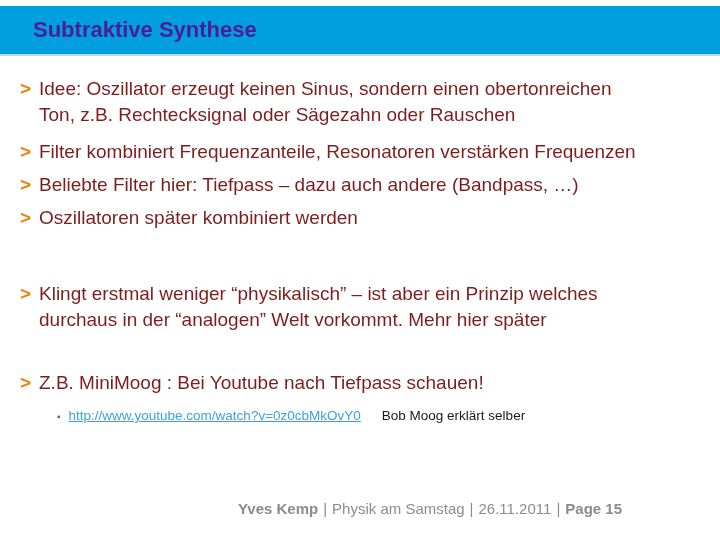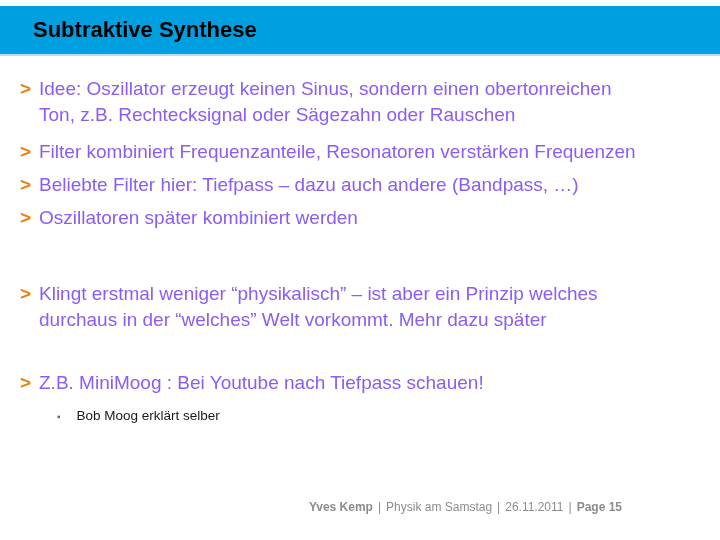--- a/index.html
+++ b/index.html
@@ -10,51 +10,51 @@
     overflow: hidden;
     font-family: "Liberation Sans", sans-serif;
   }
   .header {
     position: absolute; top: 6px; left: 0; width: 720px; height: 50px;
     background: #009fe0;
     border-bottom: 2px solid #bcdcf2;
     box-sizing: border-box;
   }
   .title {
-    color: #000000; font-weight: bold; font-size: 22px;
+    color: #4c1d95; font-weight: bold; font-size: 22px;
     line-height: 48px; padding-left: 33px;
   }
   .bullet {
     position: absolute; left: 20px; display: flex; align-items: flex-start;
   }
   .marker {
     color: #e8820a; font-weight: bold; font-size: 19px; line-height: 26px;
     width: 19px; flex: none;
   }
   .btext {
-    font-size: 19px; line-height: 26px; color: #8b5cf6;
+    font-size: 19px; line-height: 26px; color: #7f1d1d;
     white-space: pre-line;
   }
   .b1 { top: 76px; }
   .b2 { top: 139px; }
   .b3 { top: 172px; }
   .b4 { top: 205px; }
   .b5 { top: 281px; }
   .b6 { top: 370px; }
   .subbullet {
     position: absolute; left: 57px; top: 406px;
     font-size: 13.5px; line-height: 19px;
     display: flex; align-items: baseline;
   }
   .sq { color: #666666; font-size: 10px; margin-right: 8px; flex: none; }
   .link { color: #3da0e3; text-decoration: underline; cursor: pointer; }
-  .suffix { color: #1a1a1a; margin-left: 8px; }
+  .suffix { color: #1a1a1a; margin-left: 21px; }
   .footer {
     position: absolute; top: 500px; right: 98px;
-    font-size: 12px; color: #8c8c8c; white-space: nowrap;
+    font-size: 15px; color: #8c8c8c; white-space: nowrap;
   }
   .footer .bold { font-weight: bold; }
   .sep { margin: 0 5px; }
 </style>
 </head>
 <body>
 
 <div class="header">
   <div class="title">Subtraktive Synthese</div>
 </div>
@@ -76,28 +76,29 @@
 </div>
 
 <div class="bullet b4">
   <span class="marker">&gt;</span>
   <div class="btext">Oszillatoren später kombiniert werden</div>
 </div>
 
 <div class="bullet b5">
   <span class="marker">&gt;</span>
   <div class="btext">Klingt erstmal weniger “physikalisch” – ist aber ein Prinzip welches
-durchaus in der “welches” Welt vorkommt. Mehr dazu später</div>
+durchaus in der “analogen” Welt vorkommt. Mehr hier später</div>
 </div>
 
 <div class="bullet b6">
   <span class="marker">&gt;</span>
   <div class="btext">Z.B. MiniMoog : Bei Youtube nach Tiefpass schauen!</div>
 </div>
 
 <div class="subbullet">
   <span class="sq">▪</span>
+  <a class="link">http://www.youtube.com/watch?v=0z0cbMkOvY0</a>
   <span class="suffix">Bob Moog erklärt selber</span>
 </div>
 
 <div class="footer">
   <span class="bold">Yves Kemp</span><span class="sep">|</span><span>Physik am Samstag</span><span class="sep">|</span><span>26.11.2011</span><span class="sep">|</span><span class="bold">Page 15</span>
 </div>
 
 </body></html>

